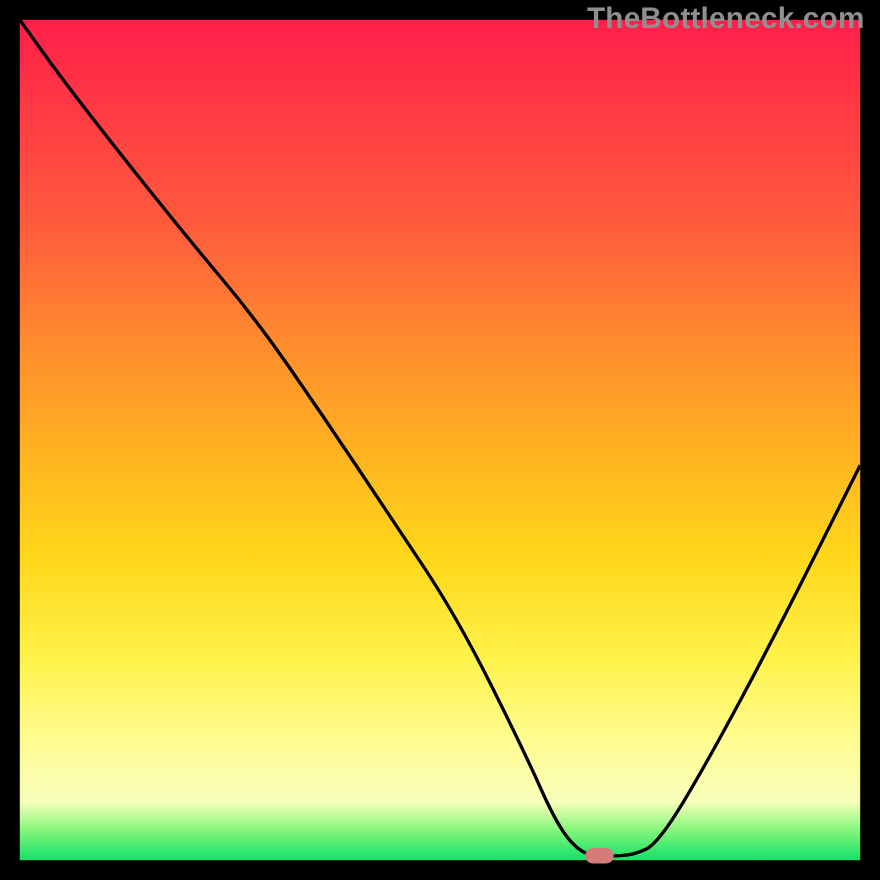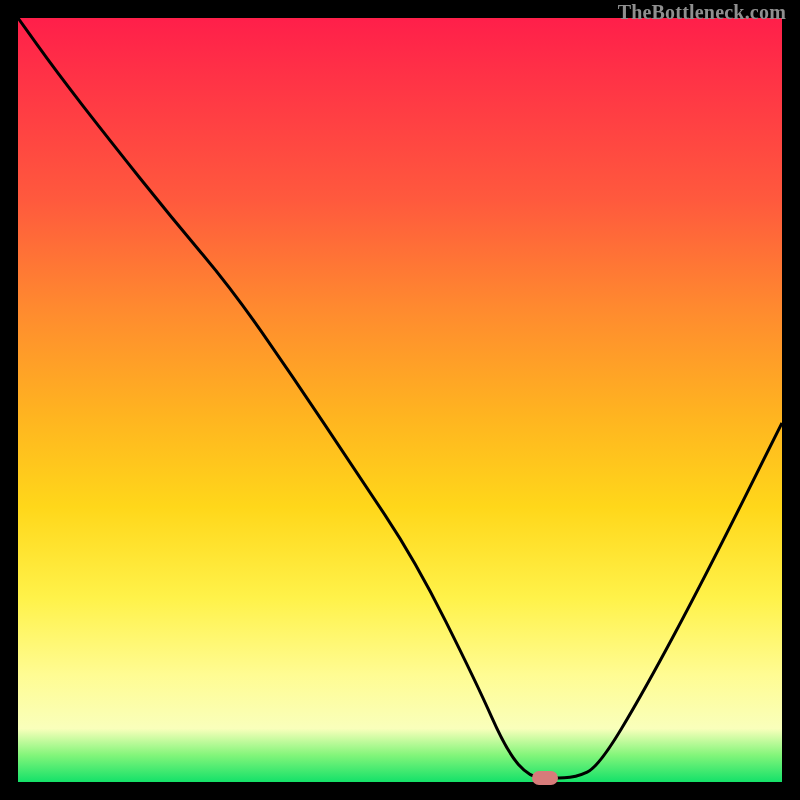--- a/index.html
+++ b/index.html
@@ -50,22 +50,22 @@
     position: absolute;
     width: 26px;
     height: 14px;
     background: #d77b7a;
     border-radius: 7px;
   }
   .watermark {
     position: absolute;
     top: 1px;
     right: 14px;
-    font-family: Liberation Serif, serif;
-    font-size: 20px;
+    font-family: Liberation Sans, sans-serif;
+    font-size: 27px;
     font-weight: 600;
     color: #8f8f8f;
     letter-spacing: 0.2px;
     user-select: none;
   }
 </style>
 </head>
 <body>
 
 <div class="frame">

